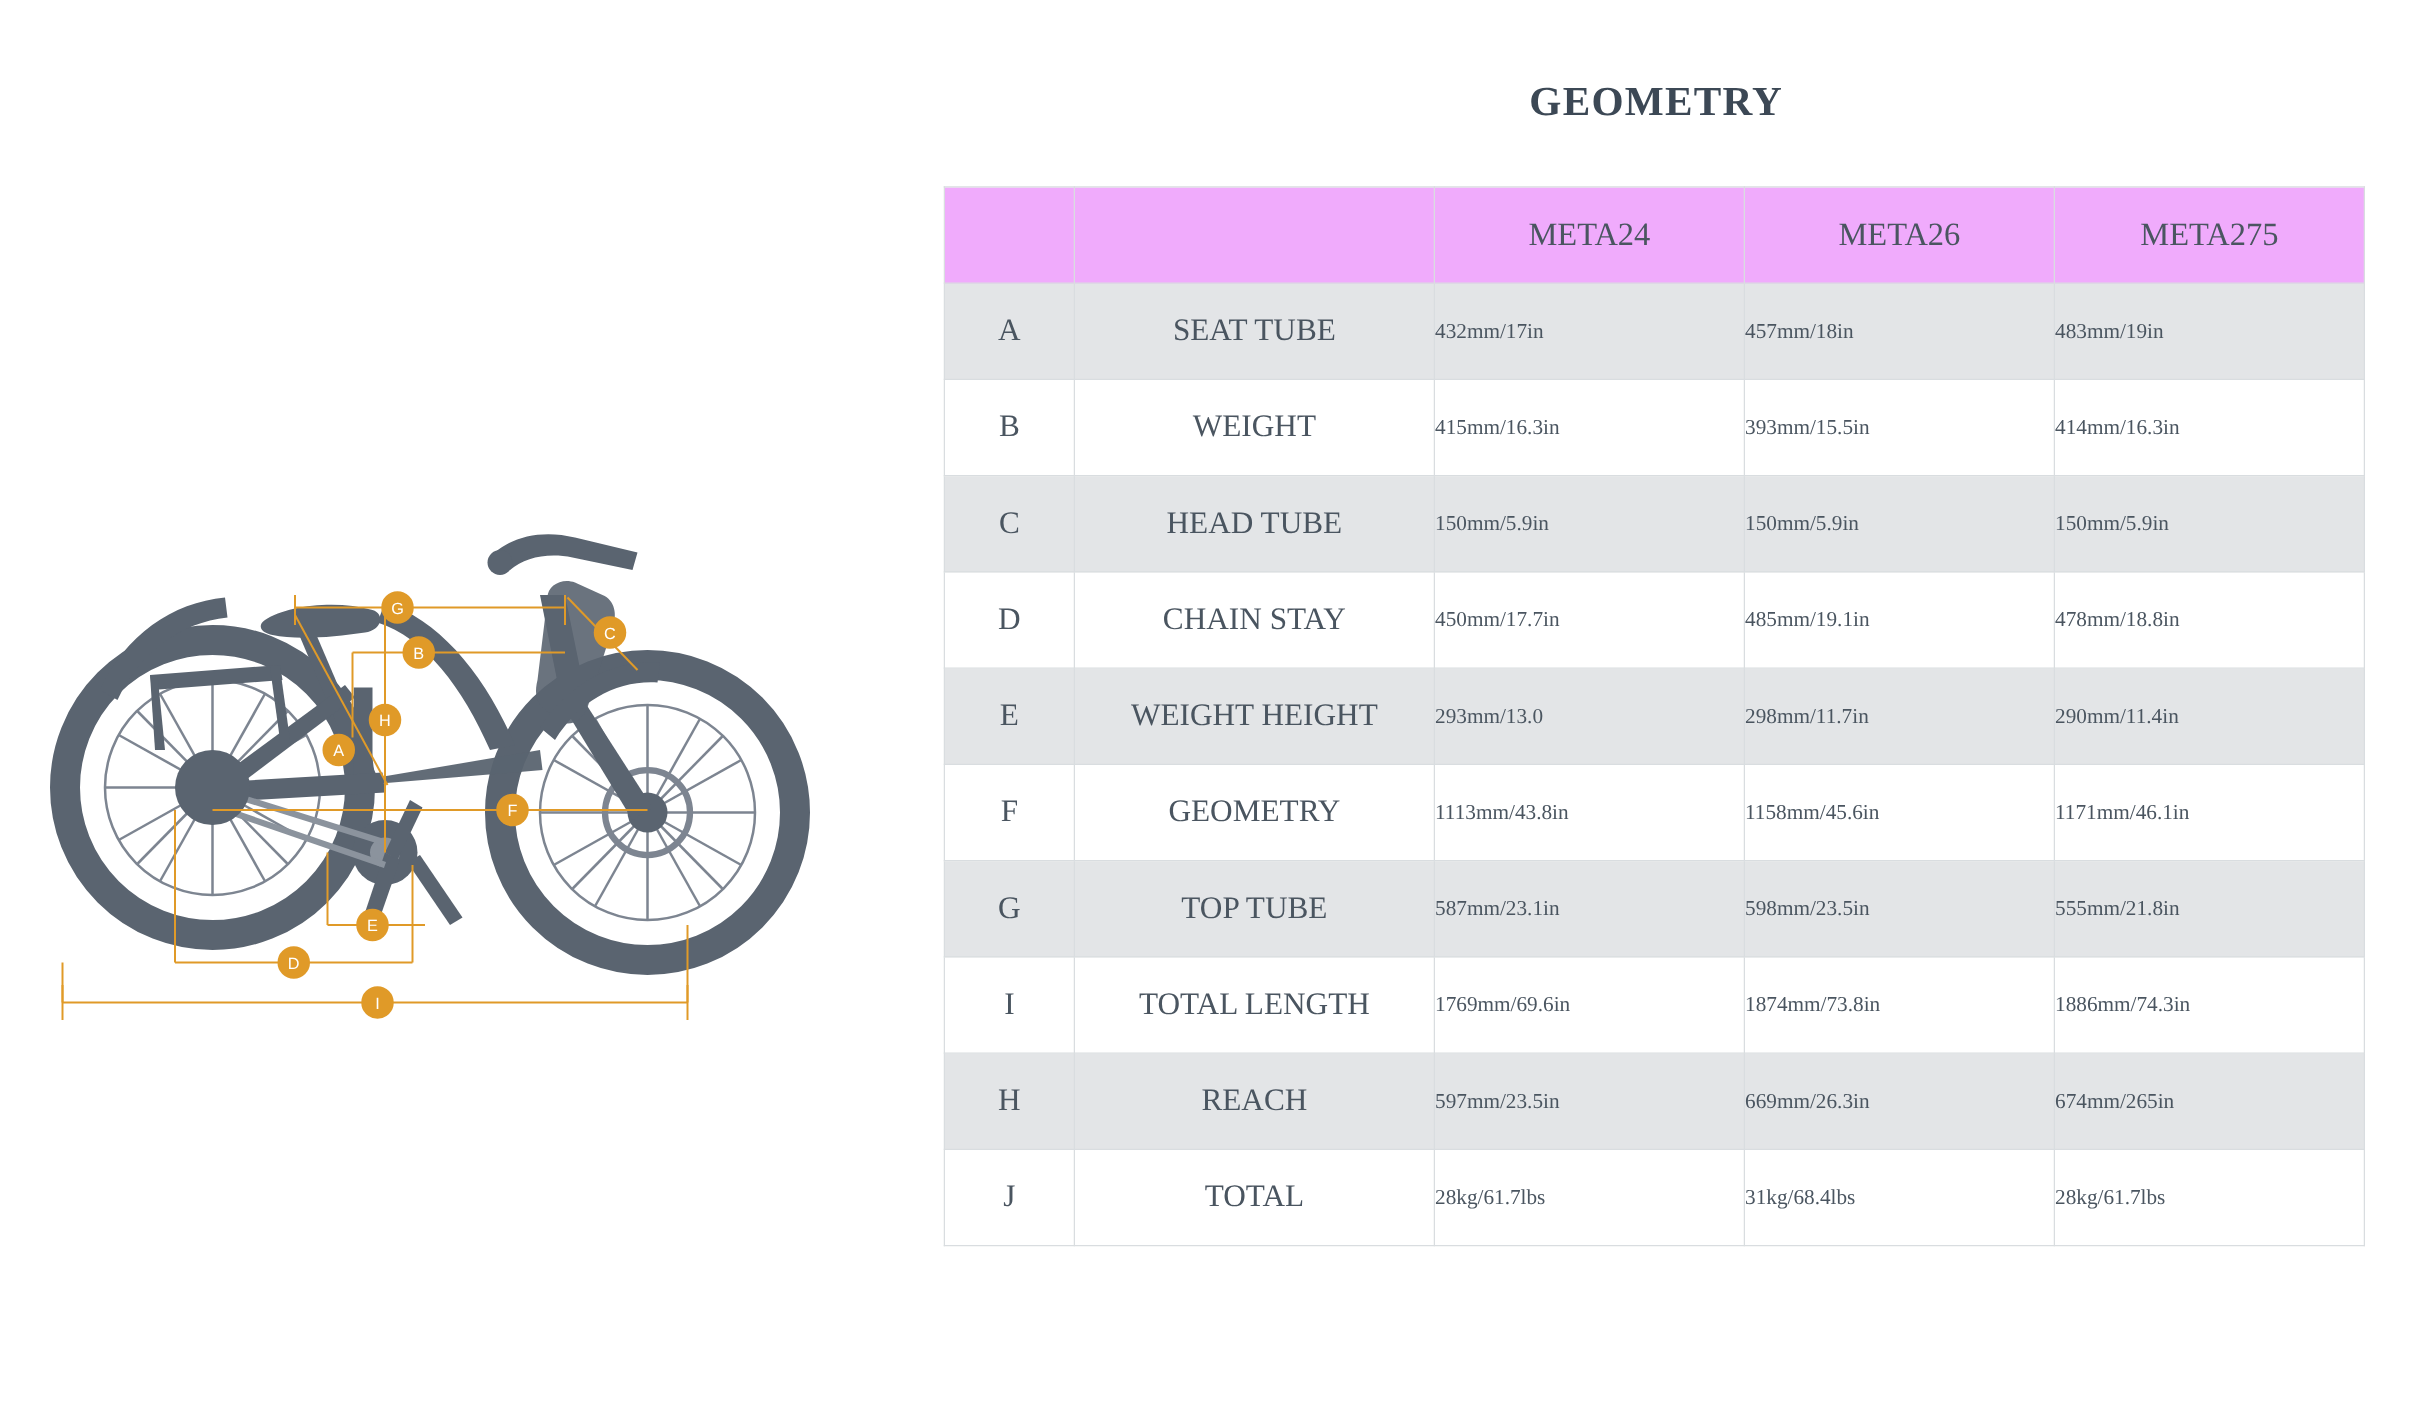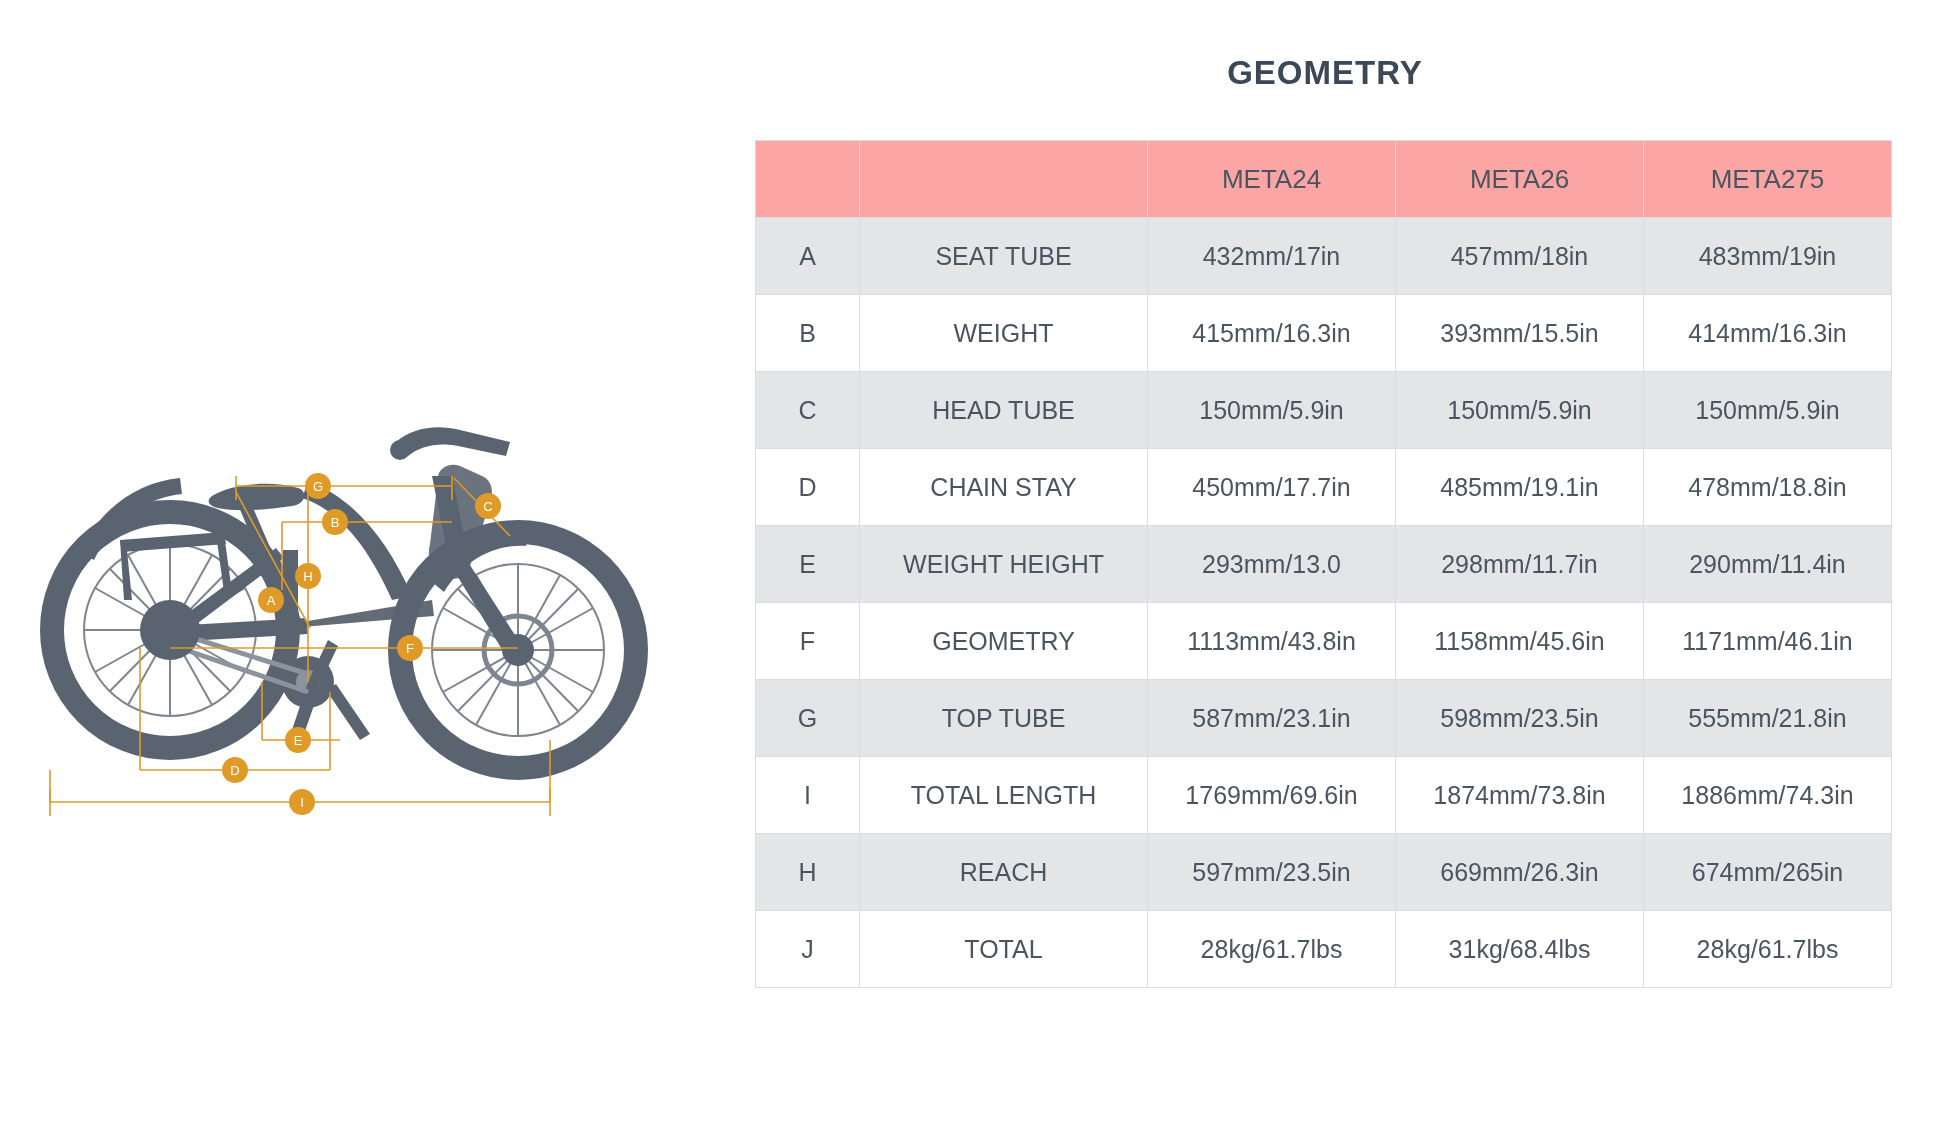--- a/index.html
+++ b/index.html
@@ -32,22 +32,23 @@
   .bike-panel svg {
     display: block;
     width: 100%;
     height: 100%;
   }
 
   
   .table-panel {
     position: absolute;
     left: 755px;
-    top: 54px;
+    top: 64px;
     width: 1140px;
+    font-family: Liberation Serif, serif;
   }
   .geo-title {
     text-align: center;
     font-size: 33px;
     font-weight: bold;
     letter-spacing: 1px;
     color: #3c4855;
     margin: 0 0 48px 0;
   }
   table.geo-table {
@@ -64,34 +65,33 @@
   }
   col.c-letter { width: 104px; }
   col.c-name   { width: 288px; }
   col.c-model  { width: 248px; }
 
   thead td, thead th {
     height: 56px;
     font-size: 26px;
     text-align: center;
     color: #46525e;
-    background: #fca5a5;
+    background: #f0abfc;
   }
   td.letter {
     text-align: center;
     font-size: 25px;
   }
   td.name {
     text-align: center;
     padding-left: 24px;
     font-size: 25px;
   }
   td.value {
-    text-align: center;
-    font-size: 25px;
+    font-size: 17px;
   }
   tr.shaded td { background: #e3e5e7; }
   tr.plain td  { background: #ffffff; }
 </style>
 </head>
 <body>
 
 <div class="page">
 
   <div class="bike-panel">

